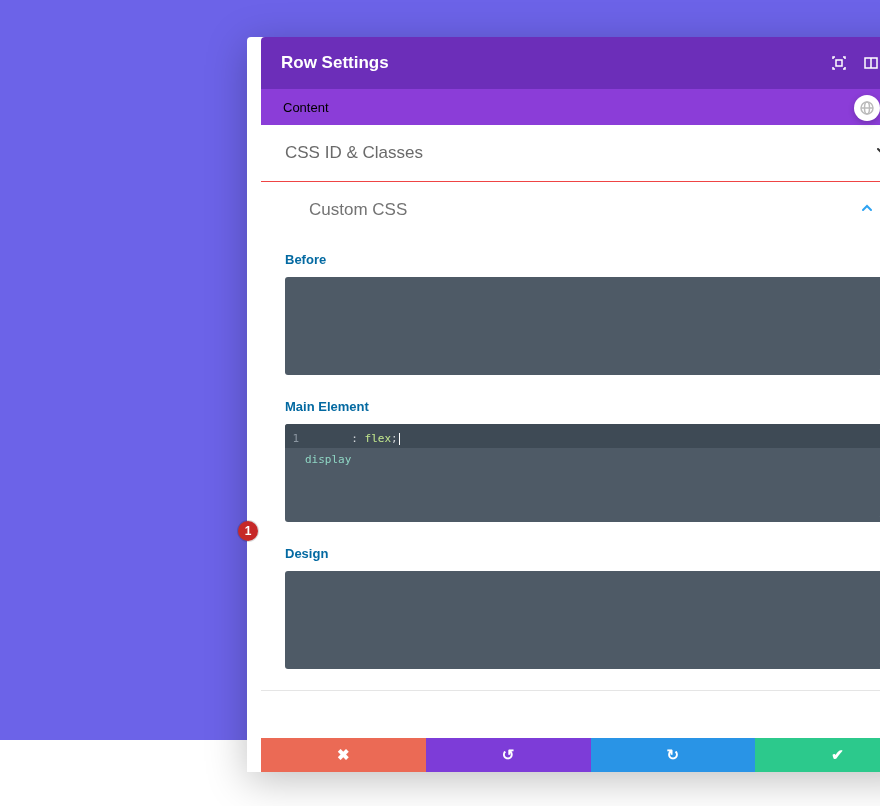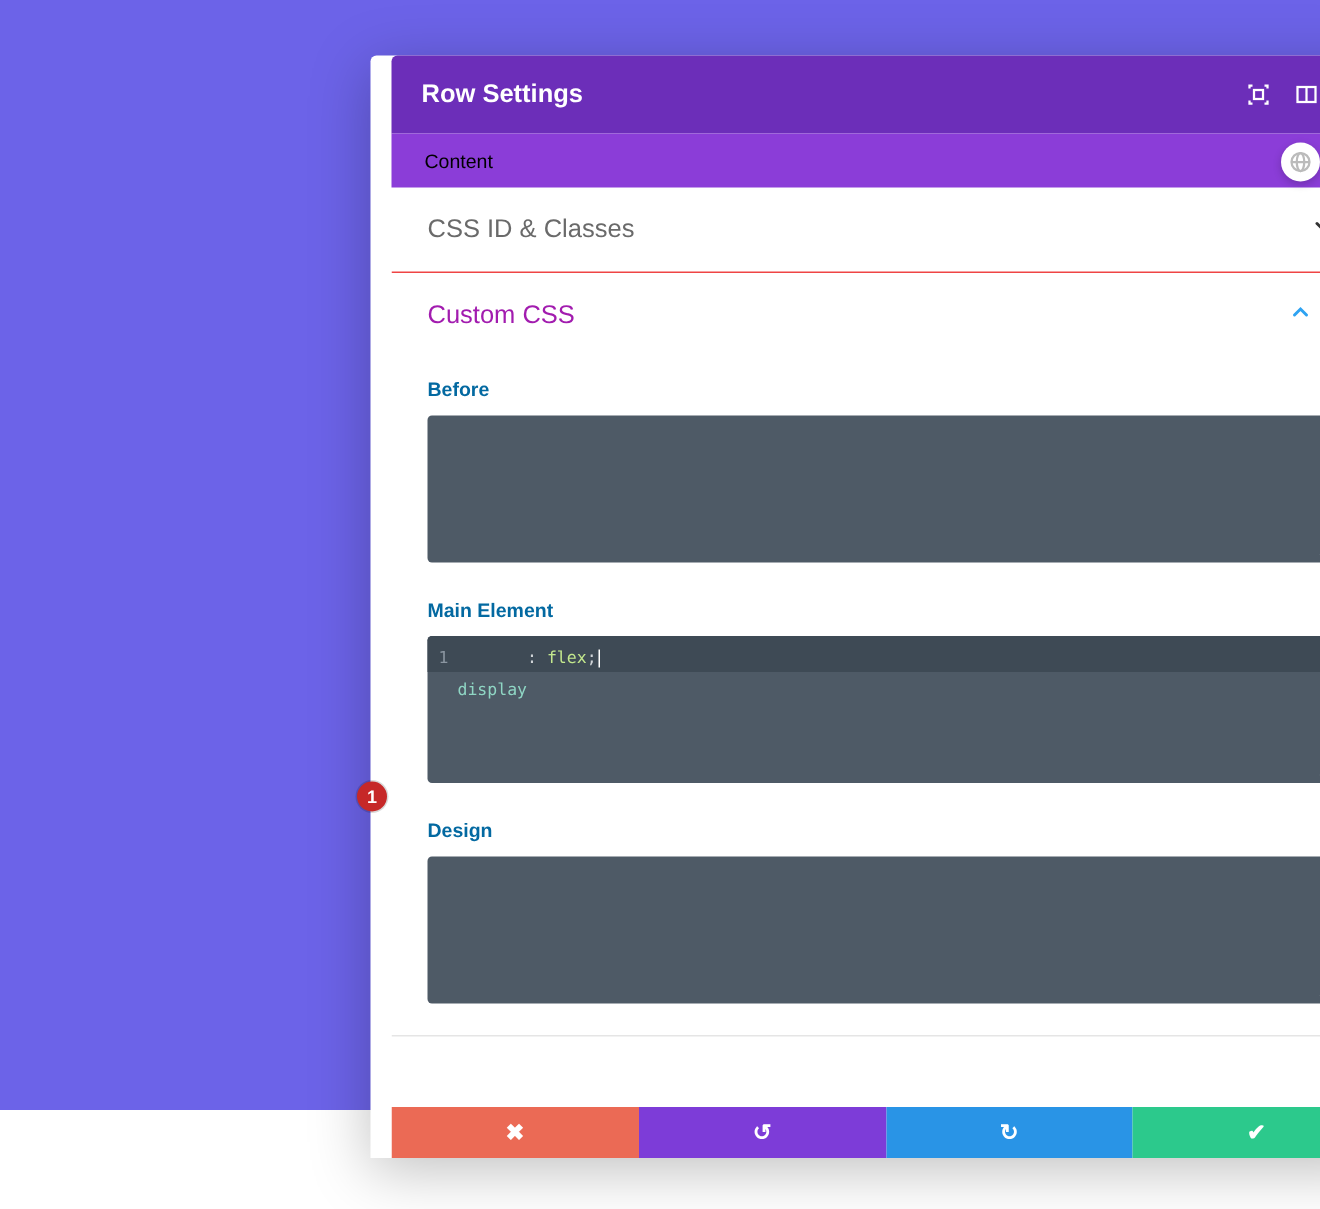--- a/index.html
+++ b/index.html
@@ -94,21 +94,21 @@
     border-bottom: 1px solid #ef4444;
     padding: 18px 24px;
     display: flex;
     align-items: center;
     justify-content: space-between;
   }
   .section-title {
     font-size: 17px;
     color: #6a6a6a;
   }
-  .section-title.active { color: #a21caf; }
+  .section-title.active { color: #737373; margin-left: 24px; }
   .section-icons { display:flex; align-items:center; gap:12px; }
   .dots-v { display:flex; flex-direction:column; gap:2px; }
   .dots-v span { width:3px; height:3px; background:#2ea3f2; border-radius:50%; display:block;}
   .css-content {
     padding: 14px 24px 10px;
   }
   .field-label {
     font-size: 13px;
     font-weight: 600;
     color: #0369a1;

